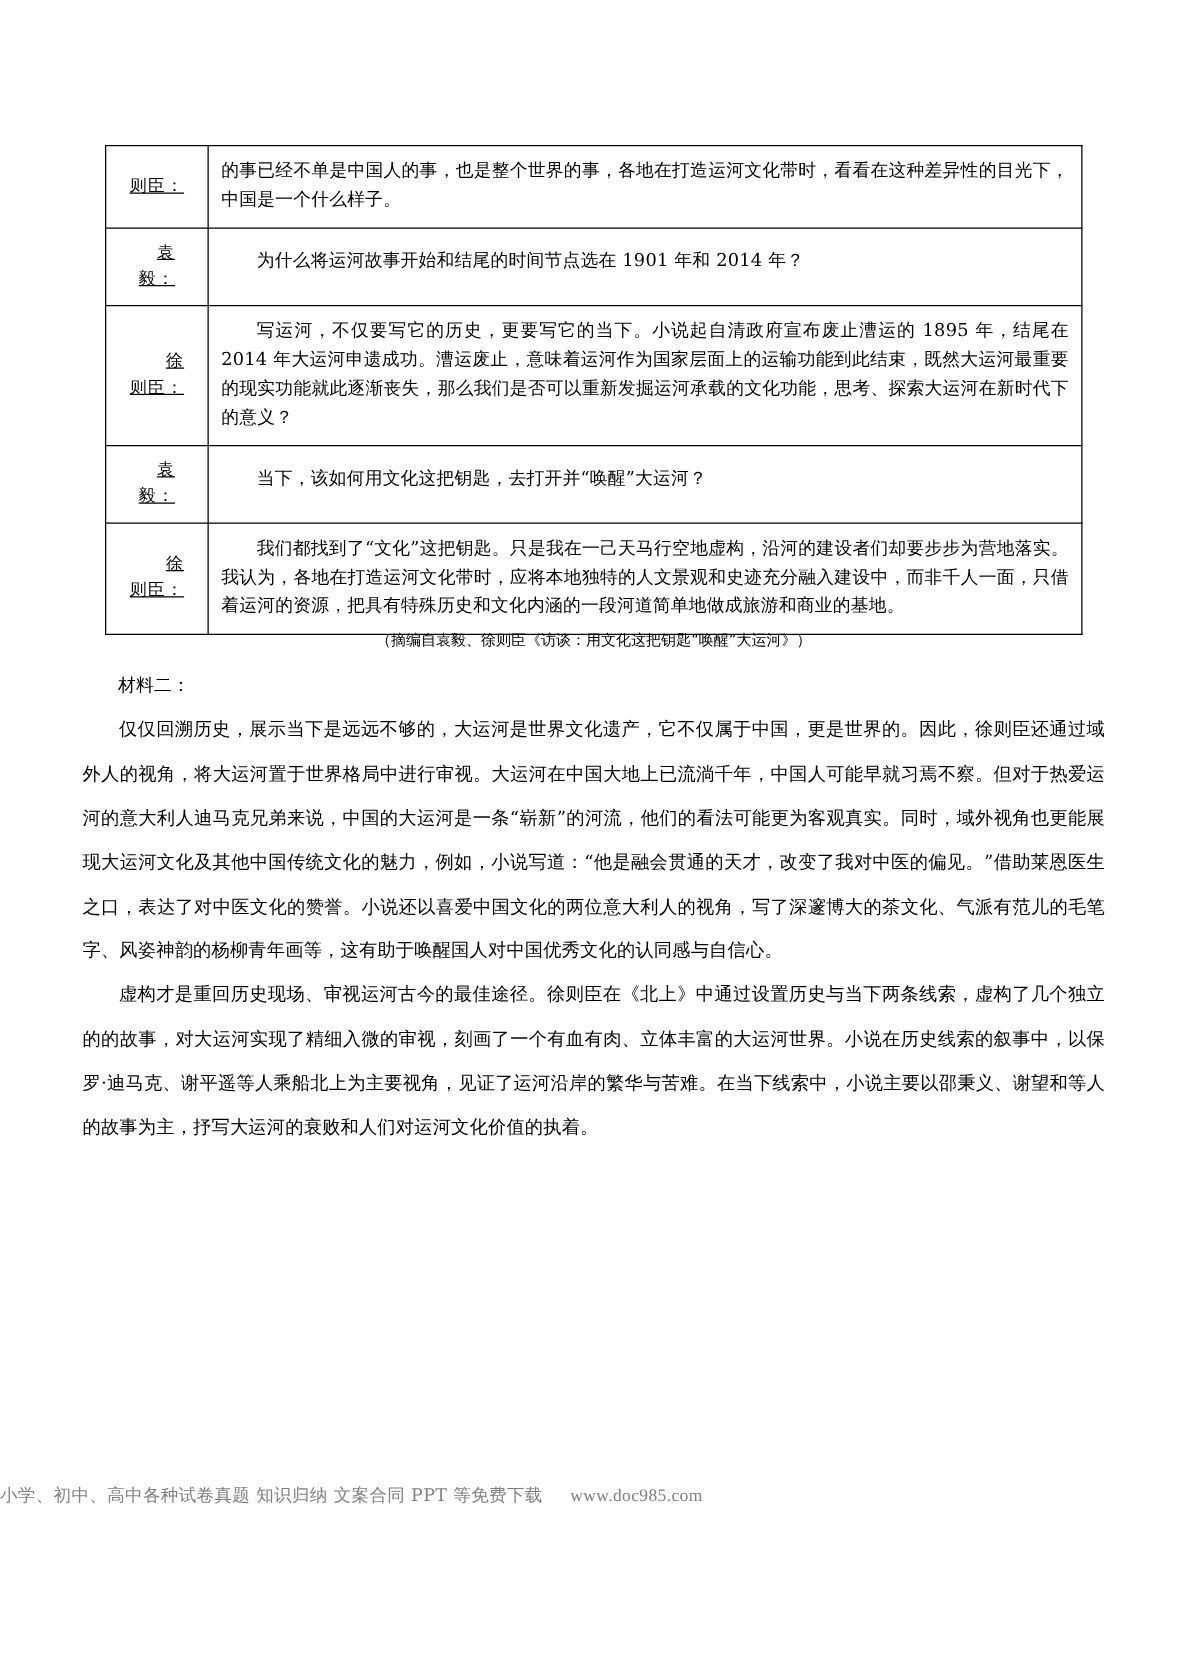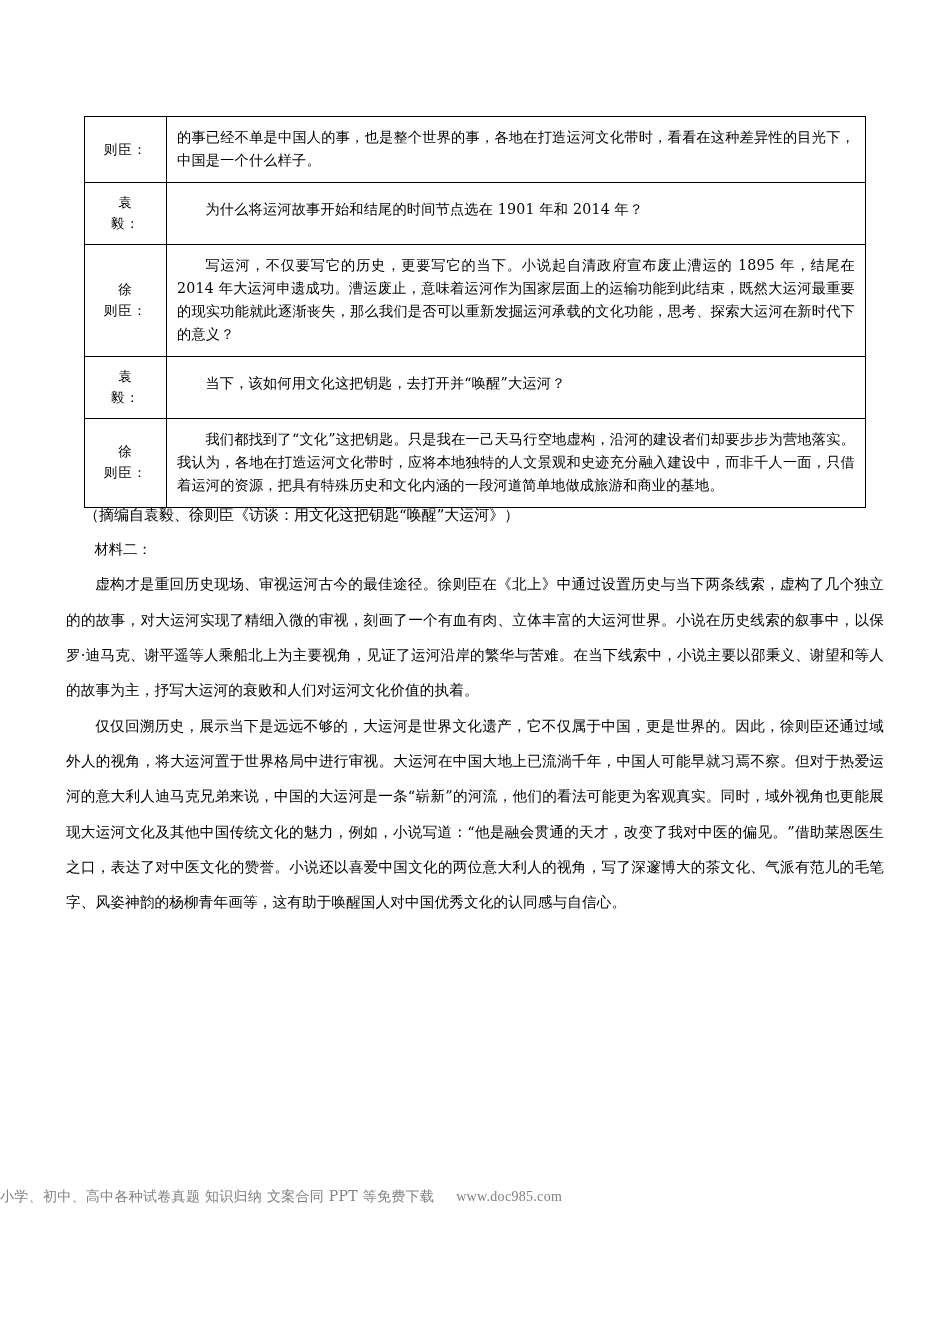--- a/index.html
+++ b/index.html
@@ -41,22 +41,23 @@
   .speaker-cell {
     width: 61px;
     padding: 9px 6px 10px 6px;
     text-align: center;
     font-size: 13.5px;
     line-height: 1.55;
     letter-spacing: 1px;
   }
   .speaker-inner {
     display: inline-block;
-    text-align: center;
+    text-align: right;
     white-space: pre-line;
+    text-decoration: underline;
   }
   .speech-cell {
     font-size: 14.2px;
     line-height: 1.62;
     text-align: justify;
     text-justify: inter-character;
     letter-spacing: 0.2px;
   }
   .speech-cell .indent {
     display: block;
@@ -67,22 +68,22 @@
     padding-bottom: 12px;
     margin-left: 32px;
   }
 
   
   .attribution {
     position: absolute;
     left: 84px;
     top: 503px;
     width: 782px;
-    text-align: left;
-    font-size: 15px;
+    text-align: center;
+    font-size: 12px;
     line-height: 1.6;
     padding-right: 2px;
   }
 
   
   .body-area {
     position: absolute;
     left: 66px;
     top: 533px;
     width: 818px;
@@ -160,21 +161,21 @@
             <span class="indent">我们都找到了“文化”这把钥匙。只是我在一己天马行空地虚构，沿河的建设者们却要步步为营地落实。我认为，各地在打造运河文化带时，应将本地独特的人文景观和史迹充分融入建设中，而非千人一面，只借着运河的资源，把具有特殊历史和文化内涵的一段河道简单地做成旅游和商业的基地。</span>
           </td>
       </tr>
     </tbody>
   </table>
 
   <div class="attribution">（摘编自袁毅、徐则臣《访谈：用文化这把钥匙“唤醒”大运河》）</div>
 
   <div class="body-area">
     <p class="mat-label">材料二：</p>
+    <p class="para">仅仅回溯历史，展示当下是远远不够的，大运河是世界文化遗产，它不仅属于中国，更是世界的。因此，徐则臣还通过域外人的视角，将大运河置于世界格局中进行审视。大运河在中国大地上已流淌千年，中国人可能早就习焉不察。但对于热爱运河的意大利人迪马克兄弟来说，中国的大运河是一条“崭新”的河流，他们的看法可能更为客观真实。同时，域外视角也更能展现大运河文化及其他中国传统文化的魅力，例如，小说写道：“他是融会贯通的天才，改变了我对中医的偏见。”借助莱恩医生之口，表达了对中医文化的赞誉。小说还以喜爱中国文化的两位意大利人的视角，写了深邃博大的茶文化、气派有范儿的毛笔字、风姿神韵的杨柳青年画等，这有助于唤醒国人对中国优秀文化的认同感与自信心。</p>
     <p class="para">虚构才是重回历史现场、审视运河古今的最佳途径。徐则臣在《北上》中通过设置历史与当下两条线索，虚构了几个独立的的故事，对大运河实现了精细入微的审视，刻画了一个有血有肉、立体丰富的大运河世界。小说在历史线索的叙事中，以保罗·迪马克、谢平遥等人乘船北上为主要视角，见证了运河沿岸的繁华与苦难。在当下线索中，小说主要以邵秉义、谢望和等人的故事为主，抒写大运河的衰败和人们对运河文化价值的执着。</p>
-    <p class="para">仅仅回溯历史，展示当下是远远不够的，大运河是世界文化遗产，它不仅属于中国，更是世界的。因此，徐则臣还通过域外人的视角，将大运河置于世界格局中进行审视。大运河在中国大地上已流淌千年，中国人可能早就习焉不察。但对于热爱运河的意大利人迪马克兄弟来说，中国的大运河是一条“崭新”的河流，他们的看法可能更为客观真实。同时，域外视角也更能展现大运河文化及其他中国传统文化的魅力，例如，小说写道：“他是融会贯通的天才，改变了我对中医的偏见。”借助莱恩医生之口，表达了对中医文化的赞誉。小说还以喜爱中国文化的两位意大利人的视角，写了深邃博大的茶文化、气派有范儿的毛笔字、风姿神韵的杨柳青年画等，这有助于唤醒国人对中国优秀文化的认同感与自信心。</p>
   </div>
 
   <div class="footer">
     <span>小学、初中、高中各种试卷真题 知识归纳 文案合同 PPT 等免费下载</span><span class="site">www.doc985.com</span>
   </div>
 
 </div>
 
 </body></html>

